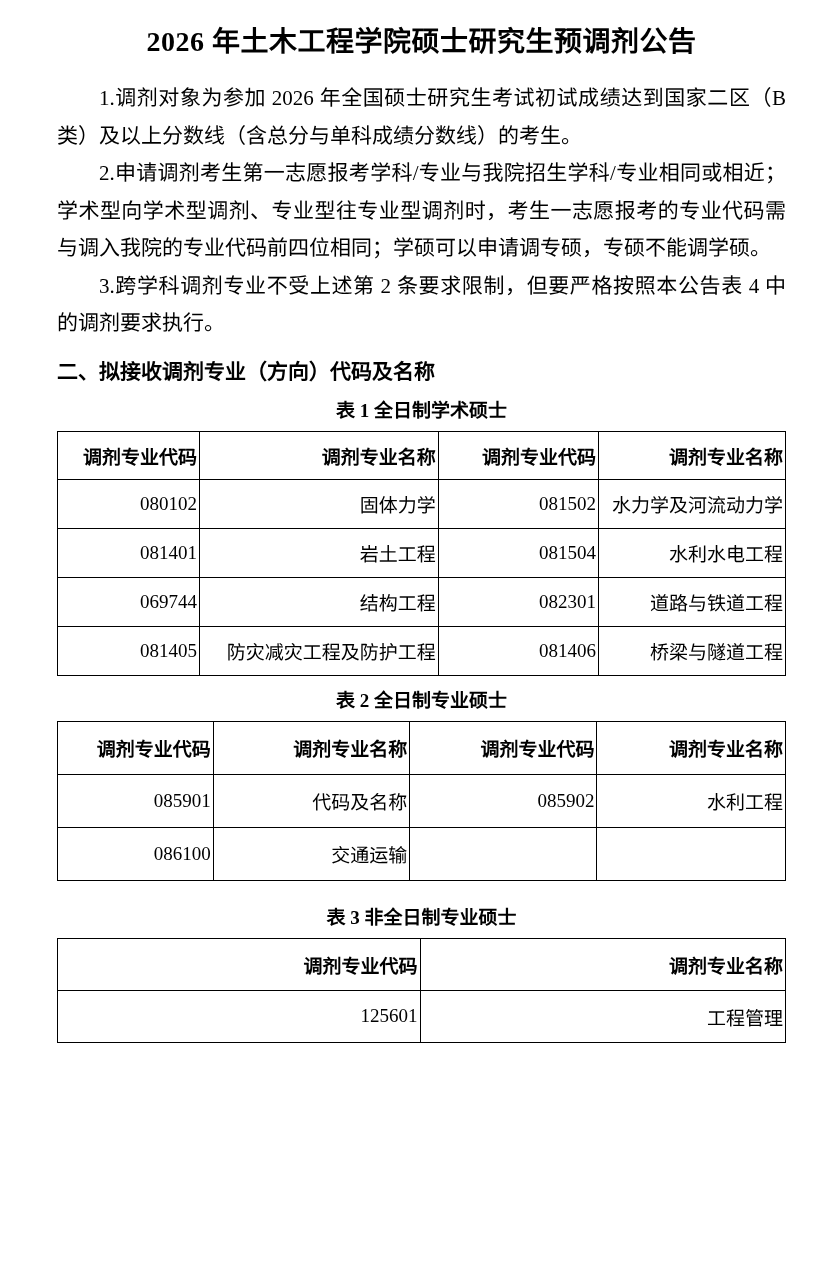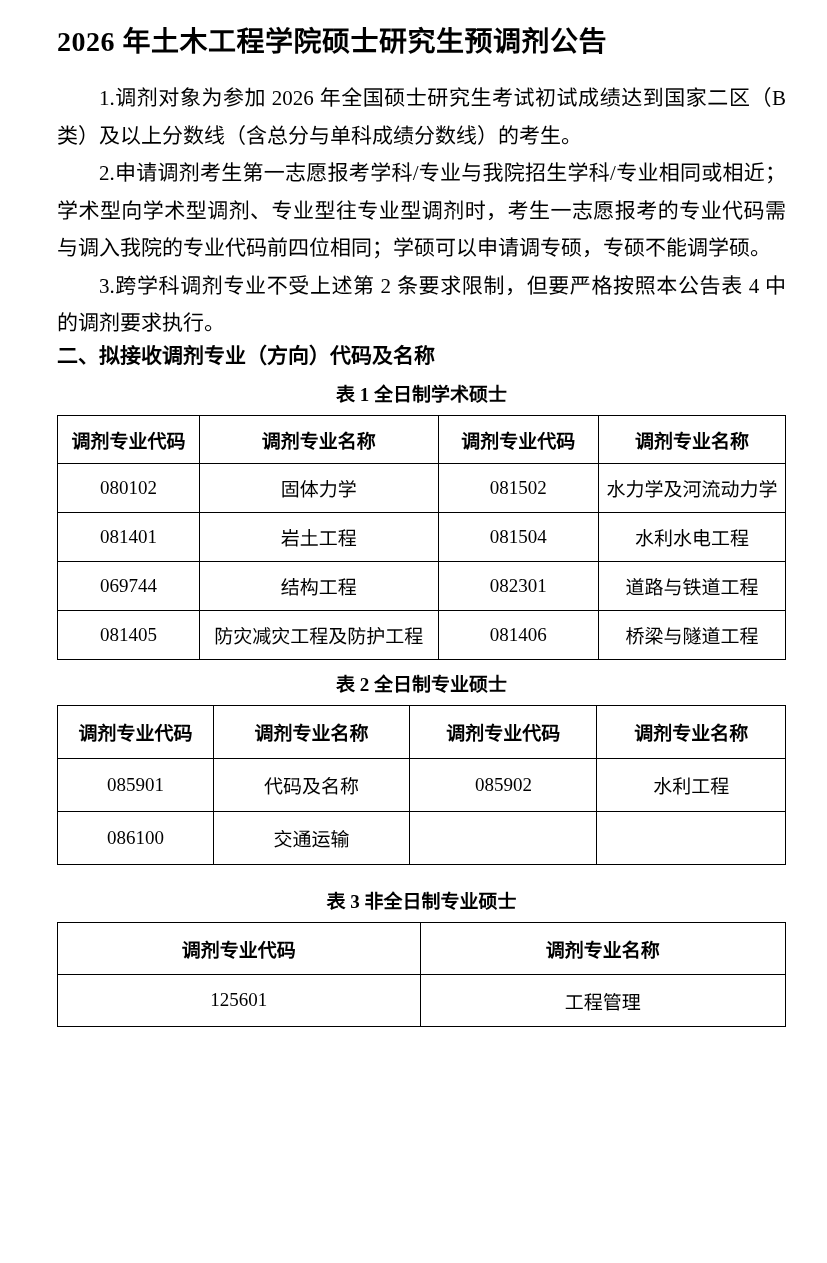--- a/index.html
+++ b/index.html
@@ -17,32 +17,33 @@
   }
   .page {
     width: 827px;
     height: 1263px;
     padding: 22px 41px 0 57px;
     background: #ffffff;
   }
   .doc-title {
     font-size: 28px;
     font-weight: bold;
+    text-align: center;
     line-height: 40px;
     margin: 0 0 18px 0;
     letter-spacing: 0.5px;
   }
   .section-heading {
     font-size: 21px;
     font-weight: bold;
     line-height: 27px;
     margin: 22px 0 8px 0;
   }
   .section-heading.second {
-    margin-top: 0;
+    margin-top: 16px;
     margin-bottom: 0;
   }
   .body-para {
     font-size: 21px;
     line-height: 37.5px;
     text-align: justify;
     text-indent: 2em;
     margin: 0;
   }
   .table-caption {
@@ -55,21 +56,21 @@
   .table-caption.cap3 {
     margin-top: 24px;
   }
   table {
     width: 729px;
     border-collapse: collapse;
     table-layout: fixed;
   }
   th, td {
     border: 1px solid #000000;
-    text-align: center;
+    text-align: right;
     vertical-align: middle;
     font-size: 19px;
     padding: 0 2px;
     overflow: hidden;
   }
   th { font-weight: bold; }
   td { font-weight: normal; }
   .t1 tr { height: 49px; }
   .t1 thead tr { height: 48px; }
   .t2 tr { height: 53px; }

